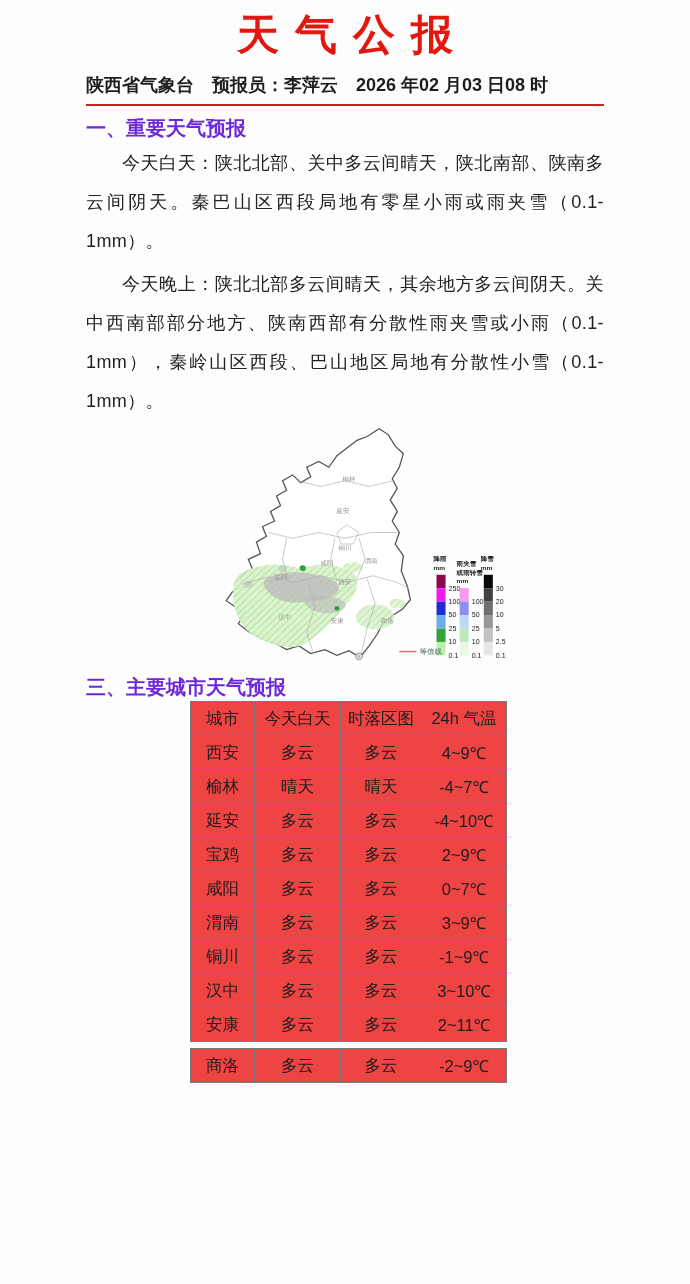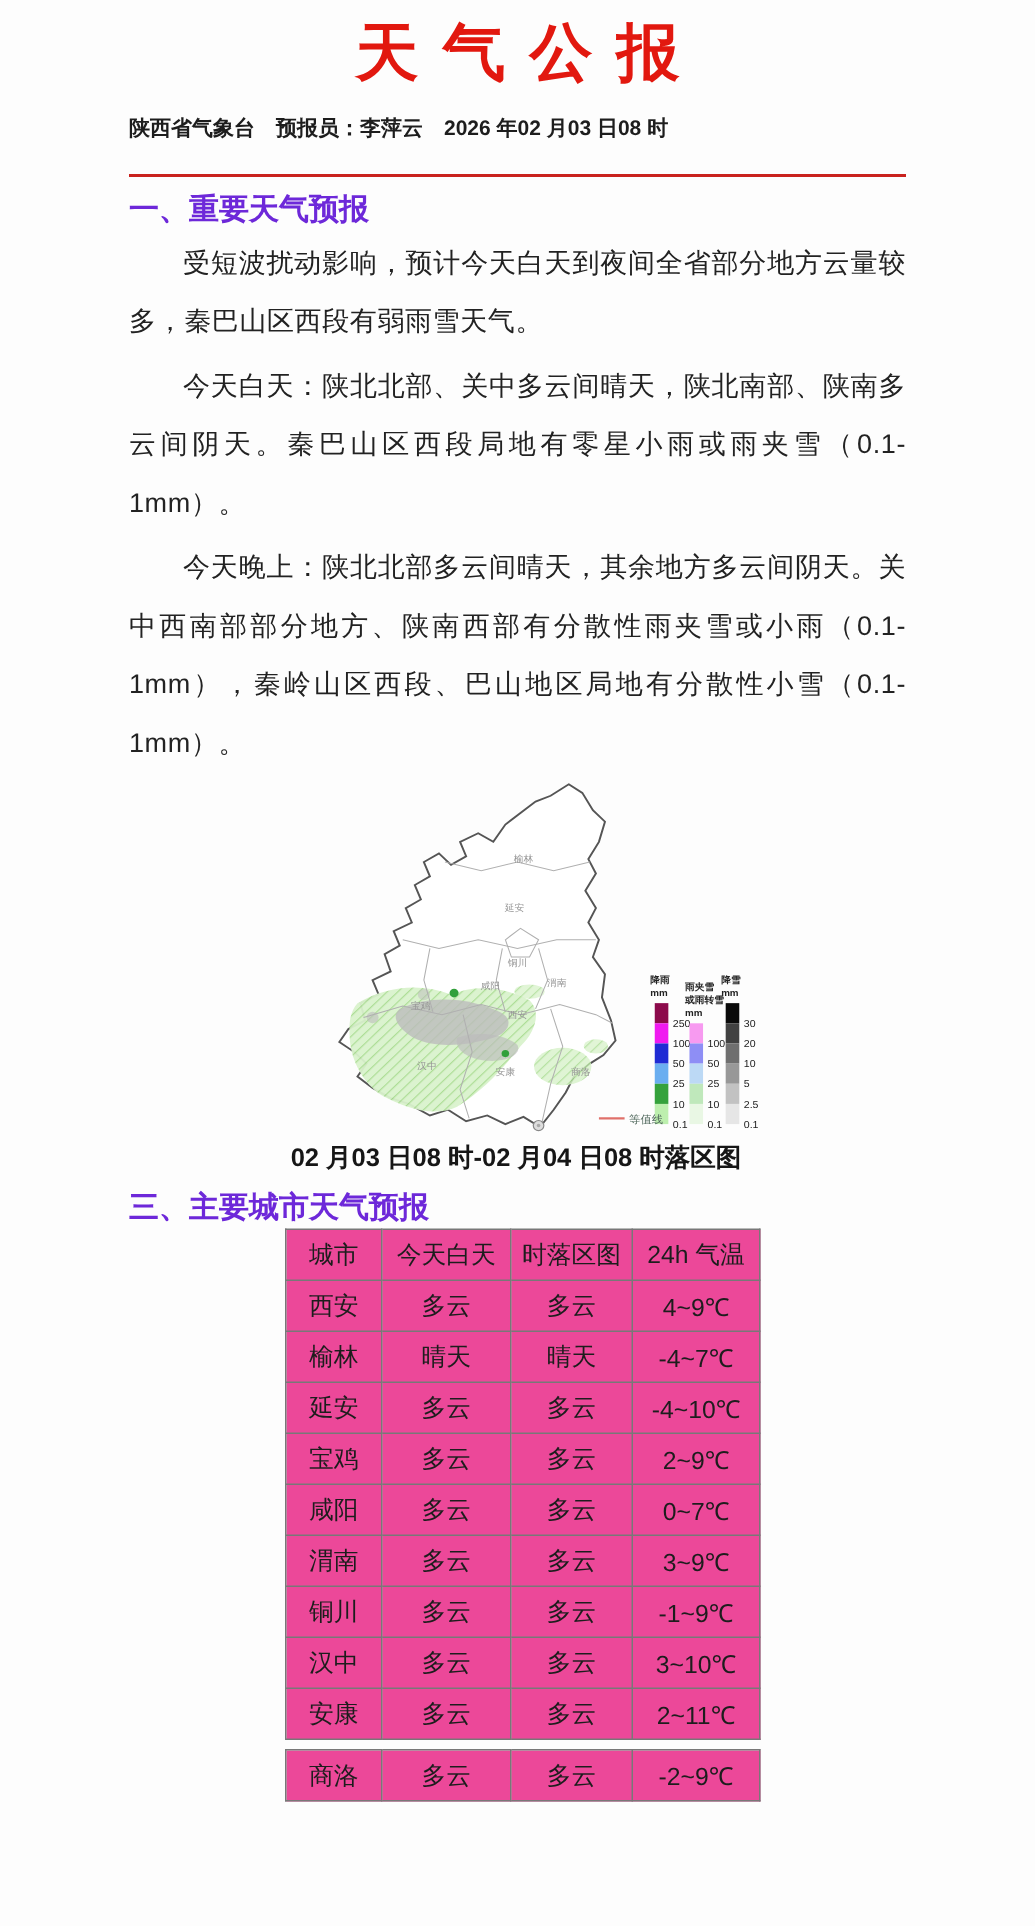--- a/index.html
+++ b/index.html
@@ -9,22 +9,22 @@
     background:#fdfdfd; color:#1d1d1d;
     font-family:"Liberation Sans", sans-serif;
     padding:8px 86px 0 86px;
   }
   .title {
     margin:2px 0 14px; text-align:center;
     font-size:42px; line-height:50px; font-weight:bold;
     color:#e2180f; letter-spacing:16px; text-indent:16px; white-space:nowrap;
   }
   .meta {
-    font-size:14px; line-height:22px; font-weight:bold;
-    padding-bottom:20px; border-bottom:2px solid #c9221e; margin-bottom:6px;
+    font-size:18px; line-height:22px; font-weight:bold;
+    padding-bottom:8px; border-bottom:2px solid #c9221e; margin-bottom:6px;
     white-space:pre-wrap;
   }
   h2.section {
     font-size:20px; line-height:24px; font-weight:bold;
     margin:10px 0 2px; color:#6d28d9;
   }
   p.body {
     font-size:18px; line-height:39px; margin:4px 0;
     text-indent:36px; text-align:justify; letter-spacing:0.4px; color:#222;
   }
@@ -38,35 +38,34 @@
   .leg-label  { font-size:7px;   fill:#222; }
   .contour-text { font-size:7.5px; fill:#50685c; }
   .map-caption {
     width:516px; text-align:center; font-size:17px; line-height:22px;
     font-weight:bold; margin-top:2px; color:#161616;
   }
   table.wtable { border-collapse:collapse; margin:2px 0 0 104px; table-layout:fixed; }
   table.wtable td, table.wtable th {
     border:1px solid #787878; height:34px; padding:0;
     font-size:16.5px; font-weight:normal; text-align:center;
-    vertical-align:middle; color:#1d1d1d; background:#ec4899;
+    vertical-align:middle; color:#1d1d1d; background:#ef4444;
   }
   table.frag { margin-top:6px; }
 </style>
 </head>
 <body>
 
 <div class="page">
 
   <h1 class="title">天气公报</h1>
 
   <div class="meta">陕西省气象台　预报员：李萍云　2026 年02 月03 日08 时</div>
 
   <h2 class="section">一、重要天气预报</h2>
-  <p class="body">受短波扰动影响，预计今天白天到夜间全省部分地方云量较多，秦巴山区西段有弱雨雪天气。</p>
 
   <p class="body">今天白天：陕北北部、关中多云间晴天，陕北南部、陕南多云间阴天。秦巴山区西段局地有零星小雨或雨夹雪（0.1-1mm）。</p>
   <p class="body">今天晚上：陕北北部多云间晴天，其余地方多云间阴天。关中西南部部分地方、陕南西部有分散性雨夹雪或小雨（0.1-1mm），秦岭山区西段、巴山地区局地有分散性小雪（0.1-1mm）。</p>
 
   <div class="map-block">
 
     <svg class="mapsvg" id="map-svg" width="332" height="240" viewBox="0 0 330 250" preserveAspectRatio="none">
       <defs>
         <pattern id="hatch" width="5" height="5" patternUnits="userSpaceOnUse" patternTransform="rotate(45)">
           <rect width="5" height="5" fill="#d9f2cc"></rect>
@@ -178,21 +177,20 @@
           <text x="308" y="242.5" class="leg-label">0.1</text>
         </g>
 
       <g>
         <line id="contour-line" x1="212" y1="236" x2="229" y2="236" stroke-width="1.6" stroke="#e0706a"></line>
         <text class="contour-text" x="232" y="239">等值线</text>
       </g>
     </svg>
   </div>
 
-  <div class="map-caption">02 月03 日08 时-02 月04 日08 时落区图</div>
 
   <h2 class="section">三、主要城市天气预报</h2>
 
   <table class="wtable">
     <colgroup>
         <col style="width:64px">
         <col style="width:86px">
         <col style="width:81px">
         <col style="width:85px">
       </colgroup>

